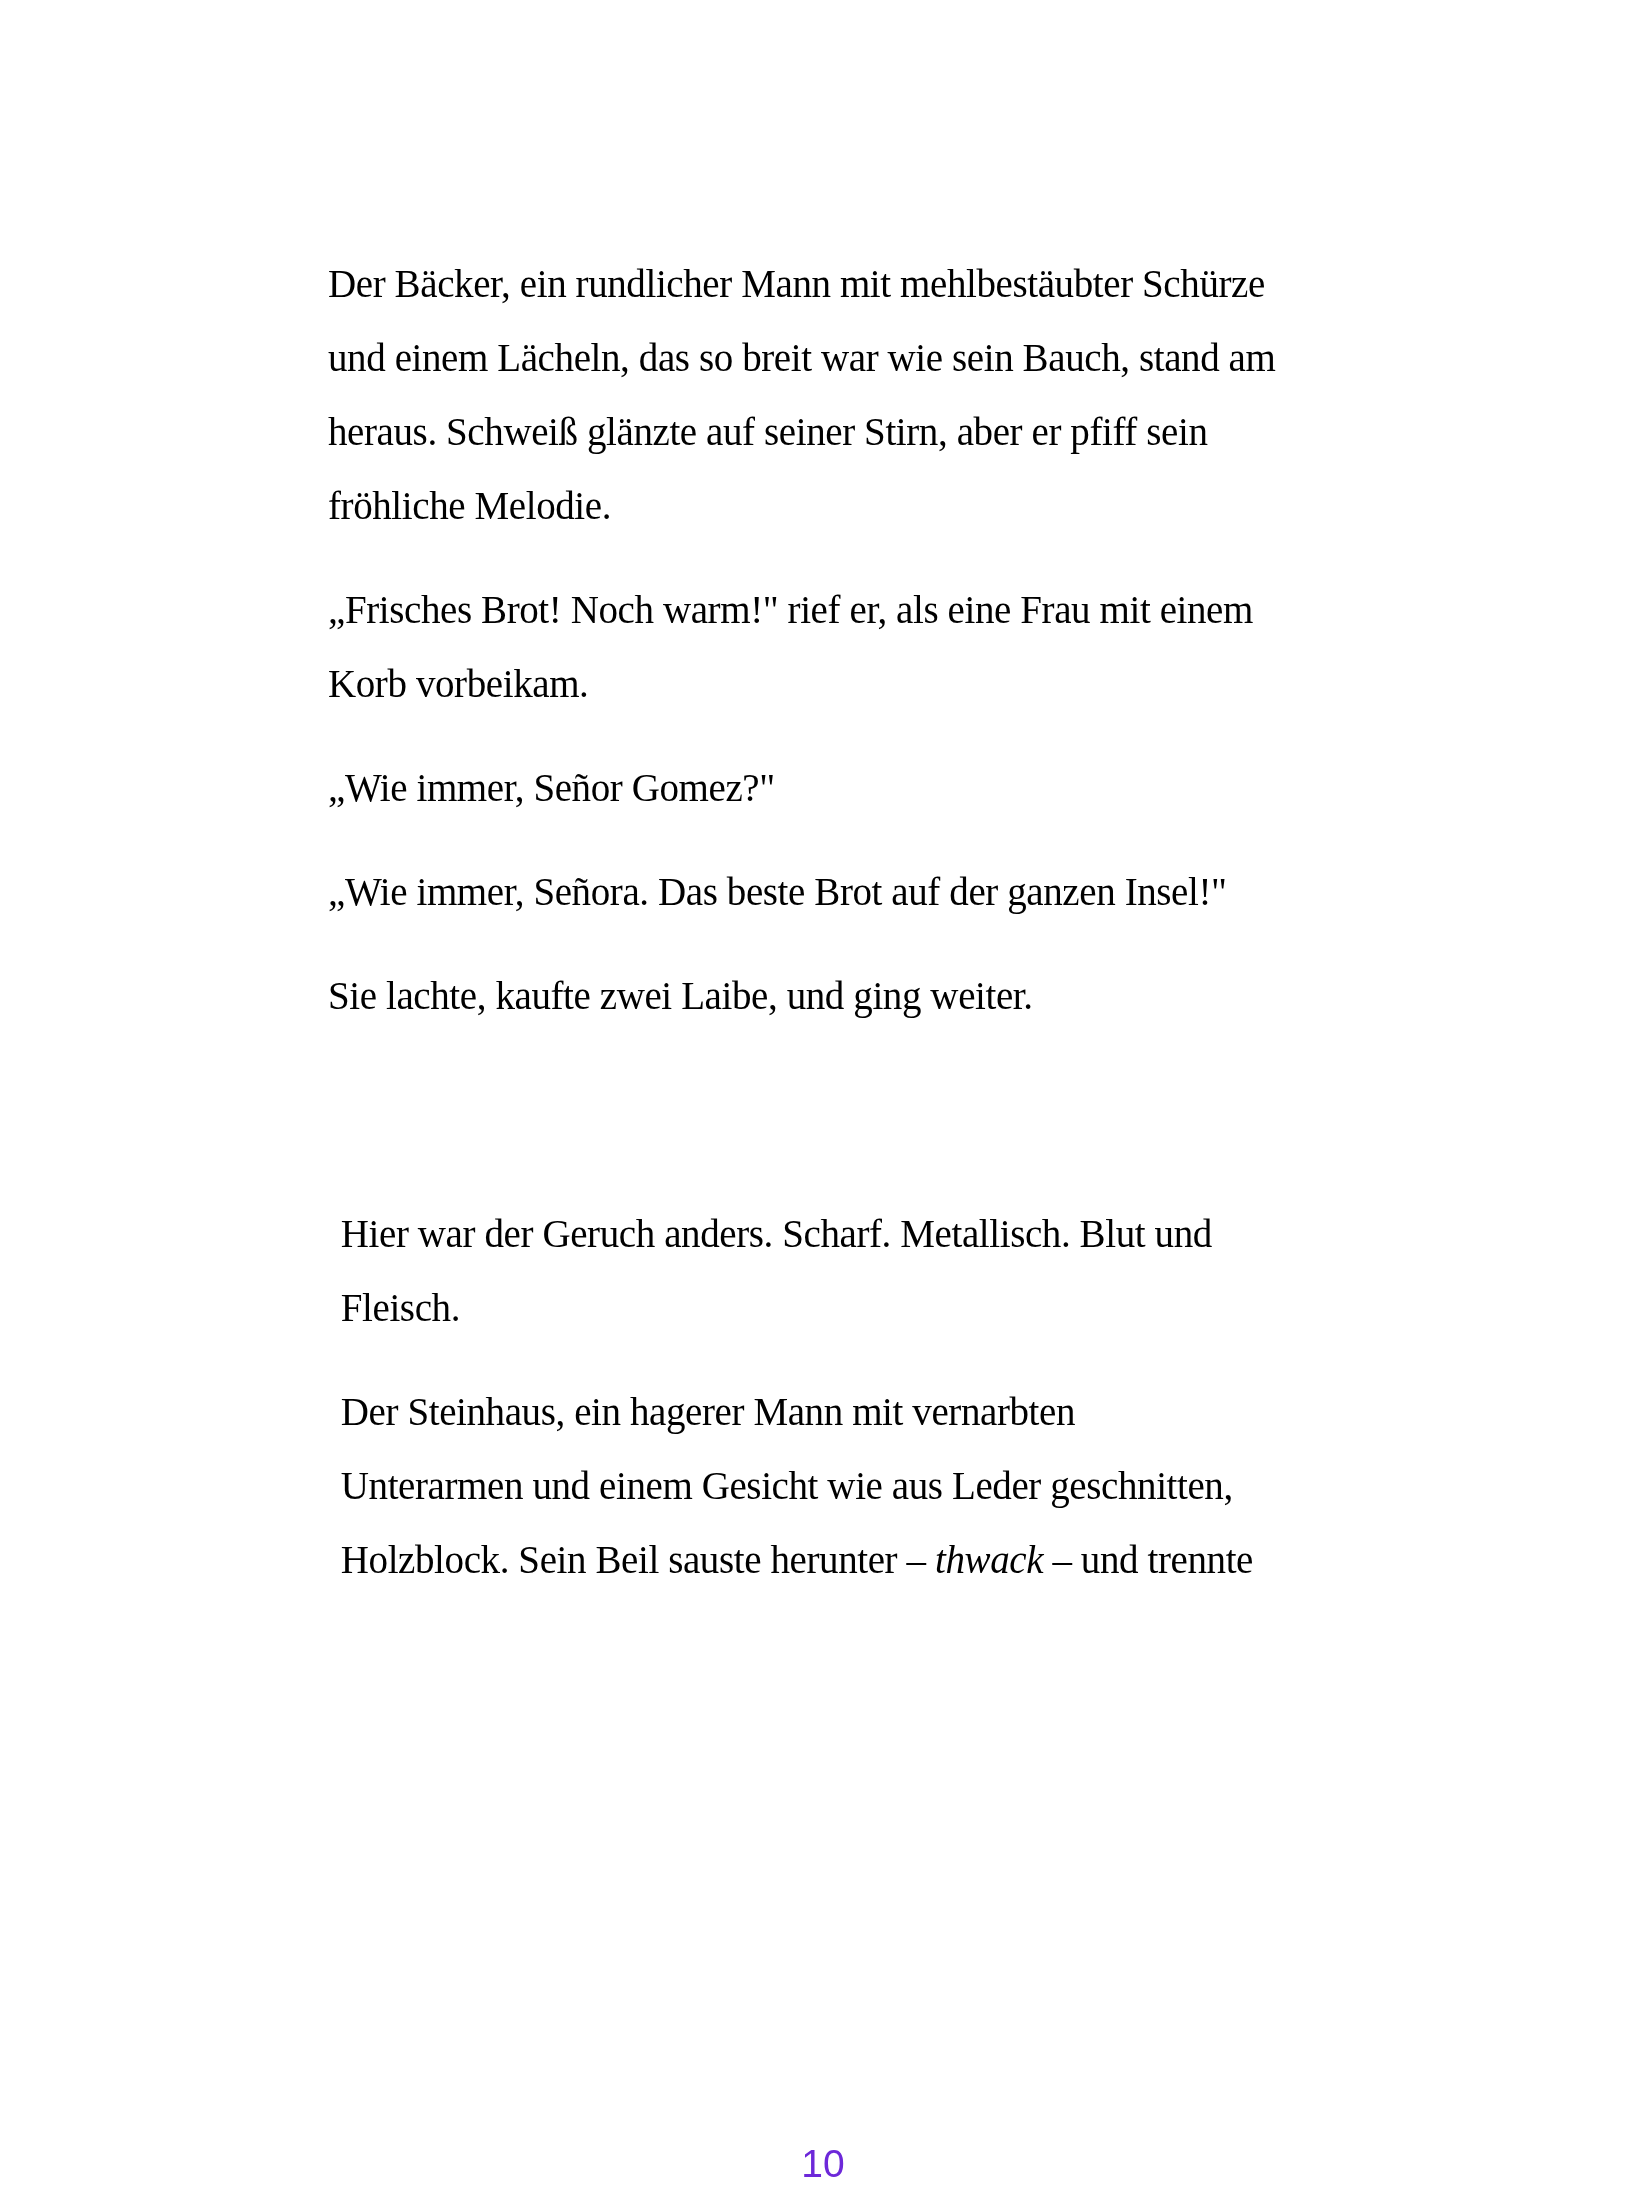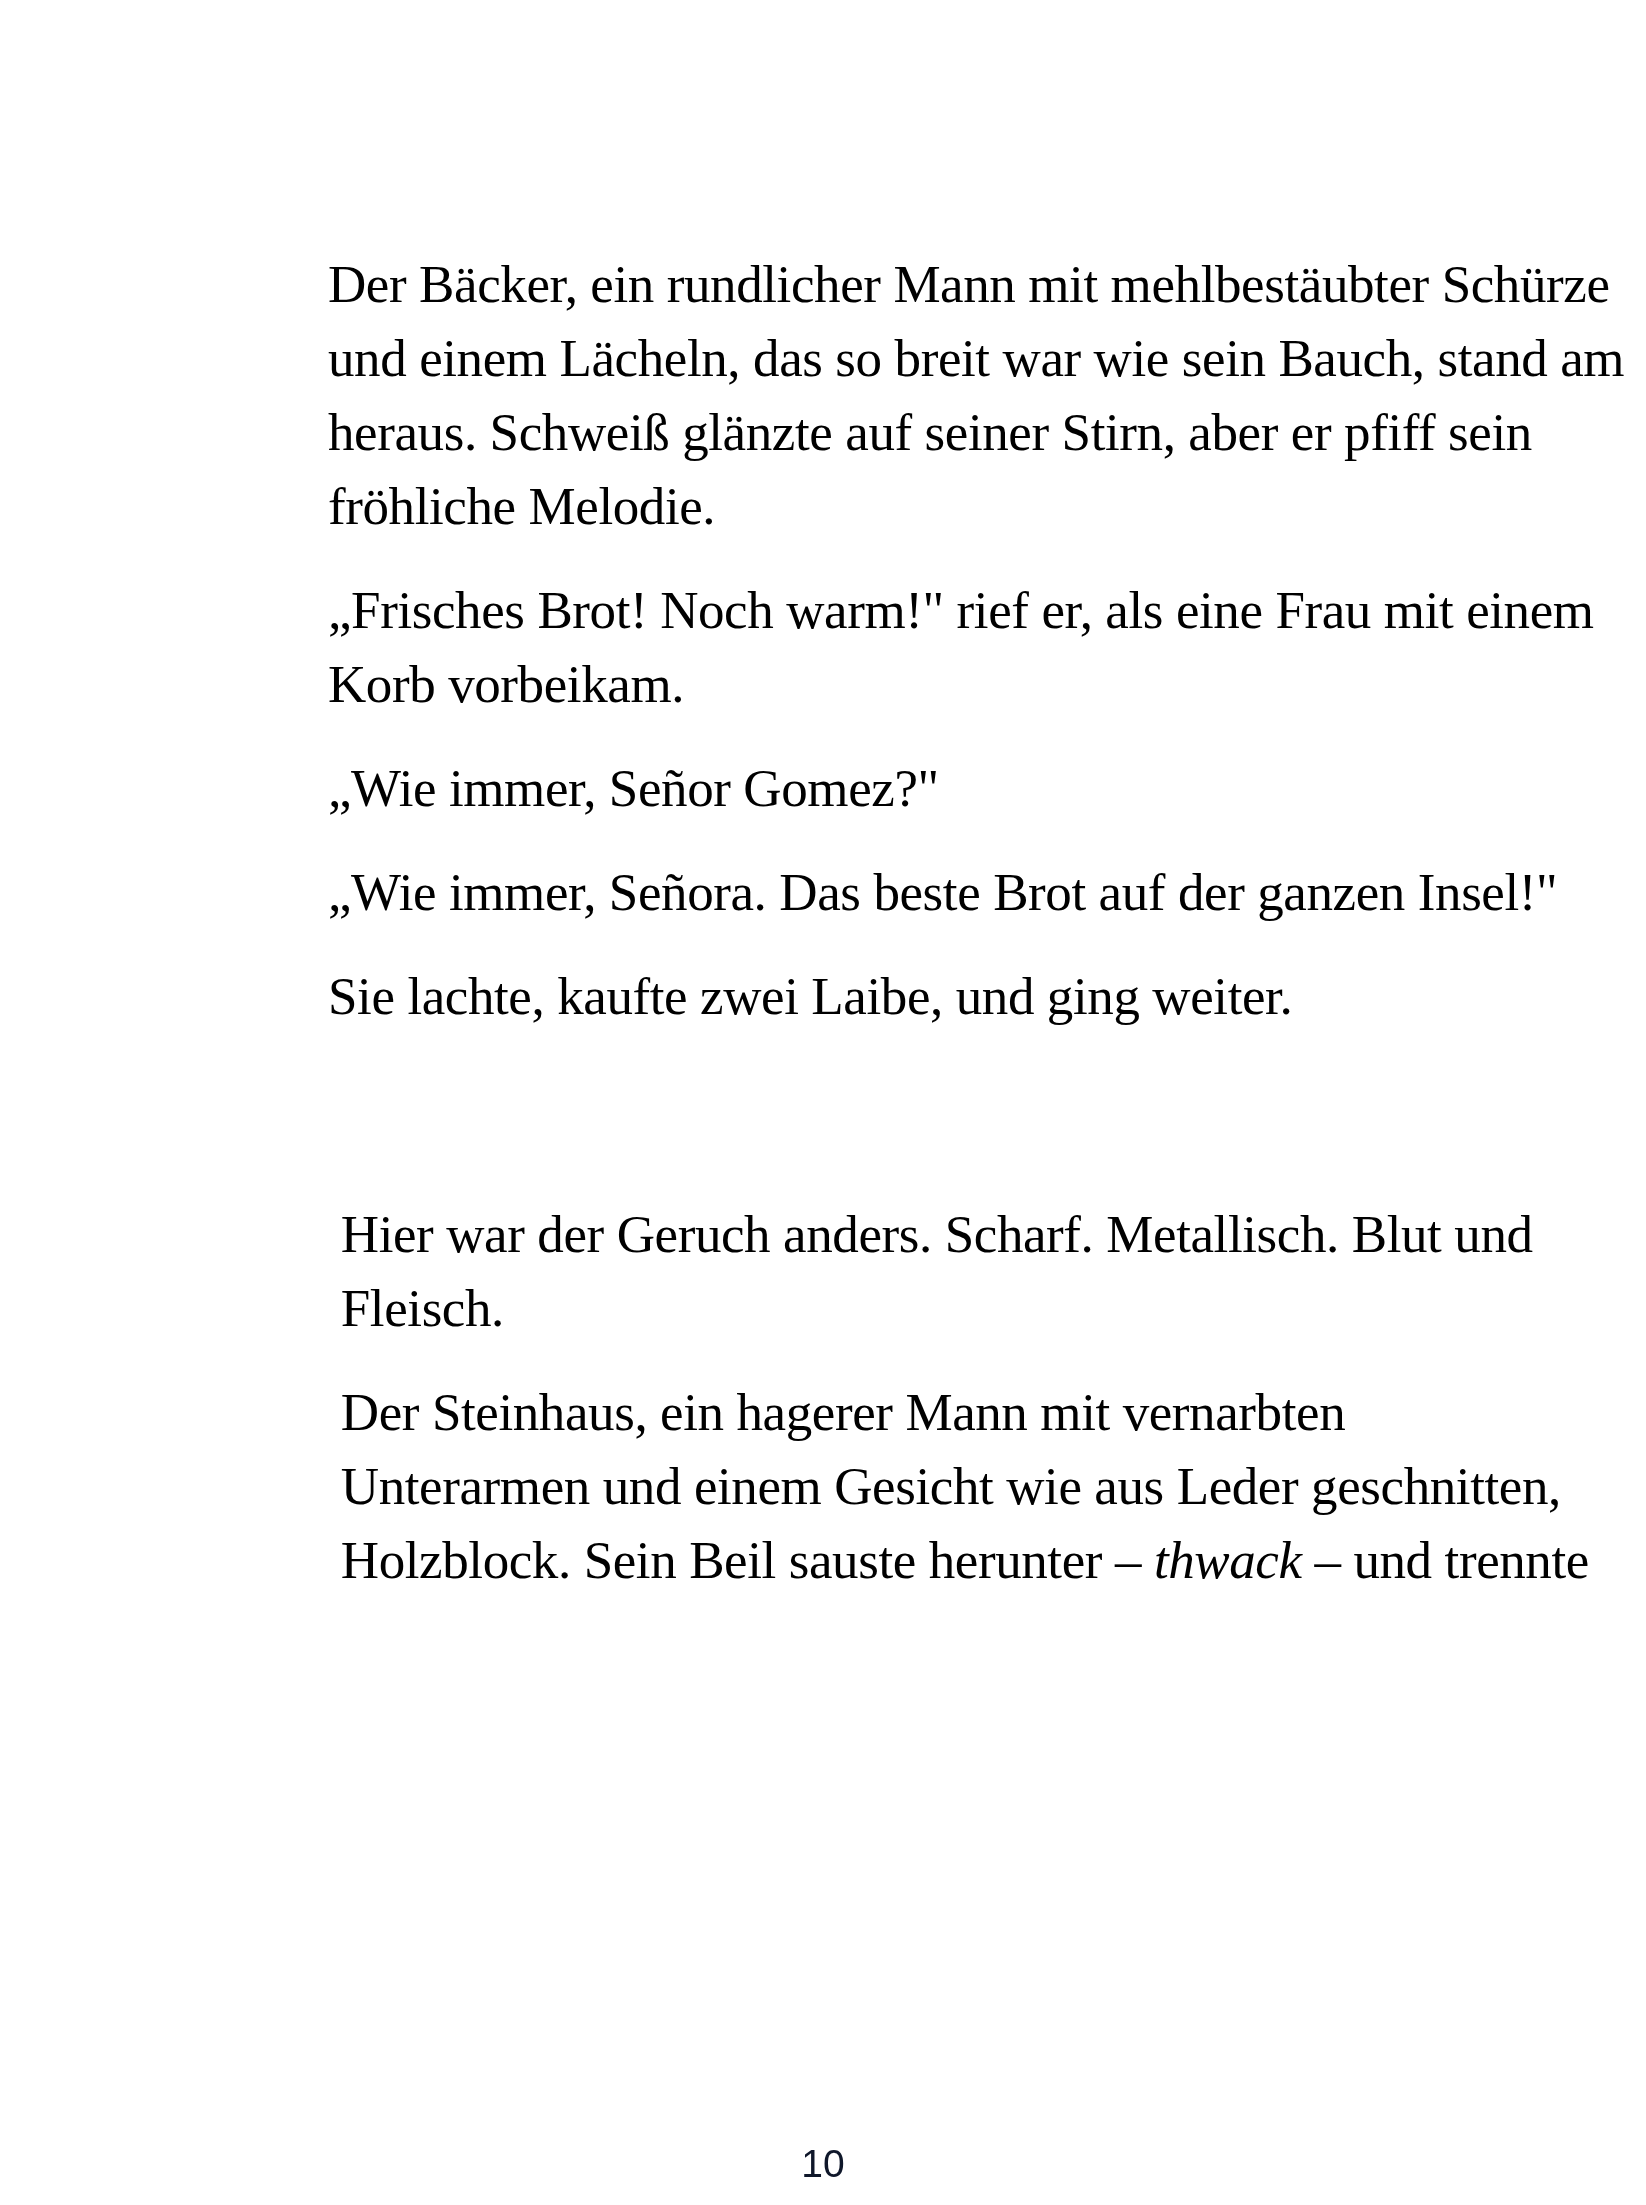--- a/index.html
+++ b/index.html
@@ -17,21 +17,21 @@
     font-family: "Liberation Serif", "DejaVu Serif", serif;
   }
   .text-block {
     position: absolute;
     left: 328px;
     top: 247px;
     width: 1147px;
   }
   .para {
     margin: 0 0 30px 0;
-    font-size: 53px;
+    font-size: 39px;
     line-height: 74px;
     letter-spacing: -0.4px;
   }
   .line {
     display: block;
     white-space: nowrap;
   }
   .scene-break {
     height: 104px;
   }
@@ -43,21 +43,21 @@
   }
   .page-number {
     position: absolute;
     left: 0;
     top: 2144px;
     width: 100%;
     text-align: center;
     font-family: "Liberation Sans", "DejaVu Sans", sans-serif;
     font-size: 39px;
     line-height: 39px;
-    color: #0f172a;
+    color: #6d28d9;
   }
 </style>
 </head>
 <body>
 
 <div class="page">
 
   <main class="text-block">
 
     <section class="sec1">

